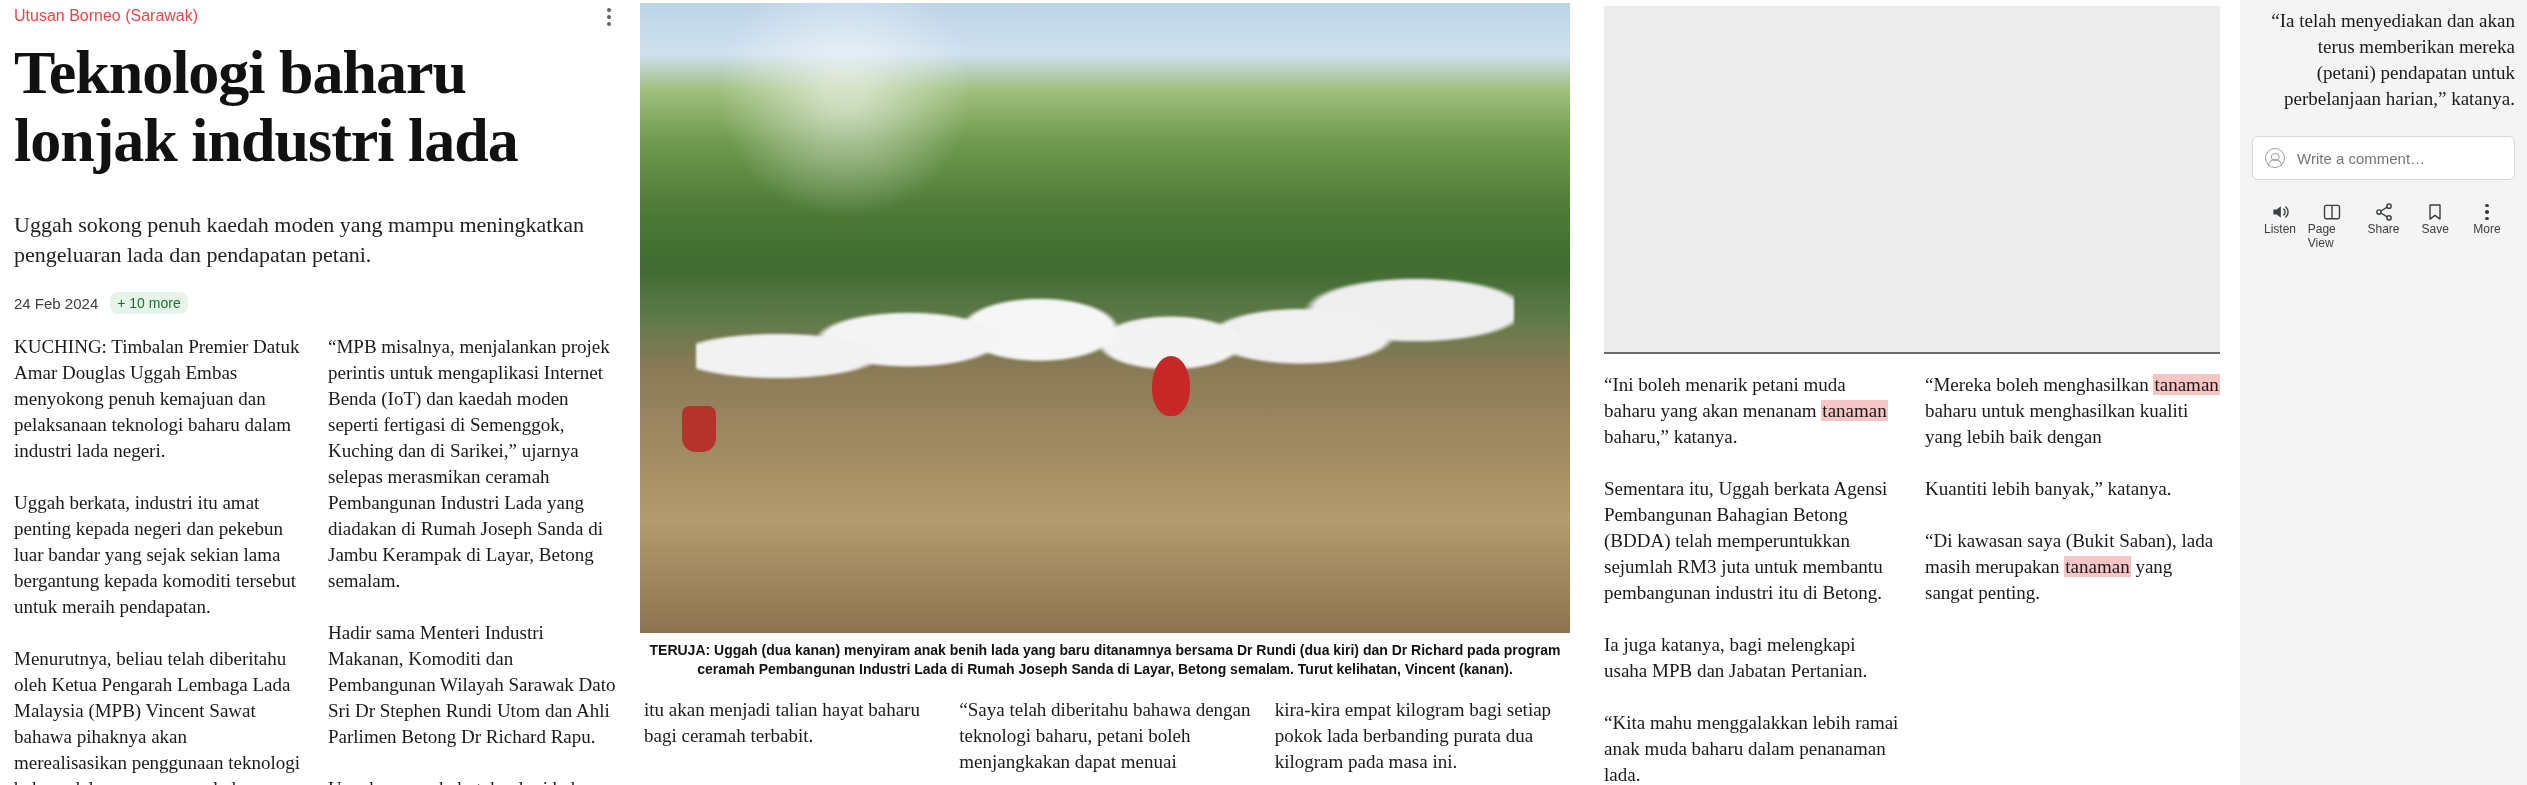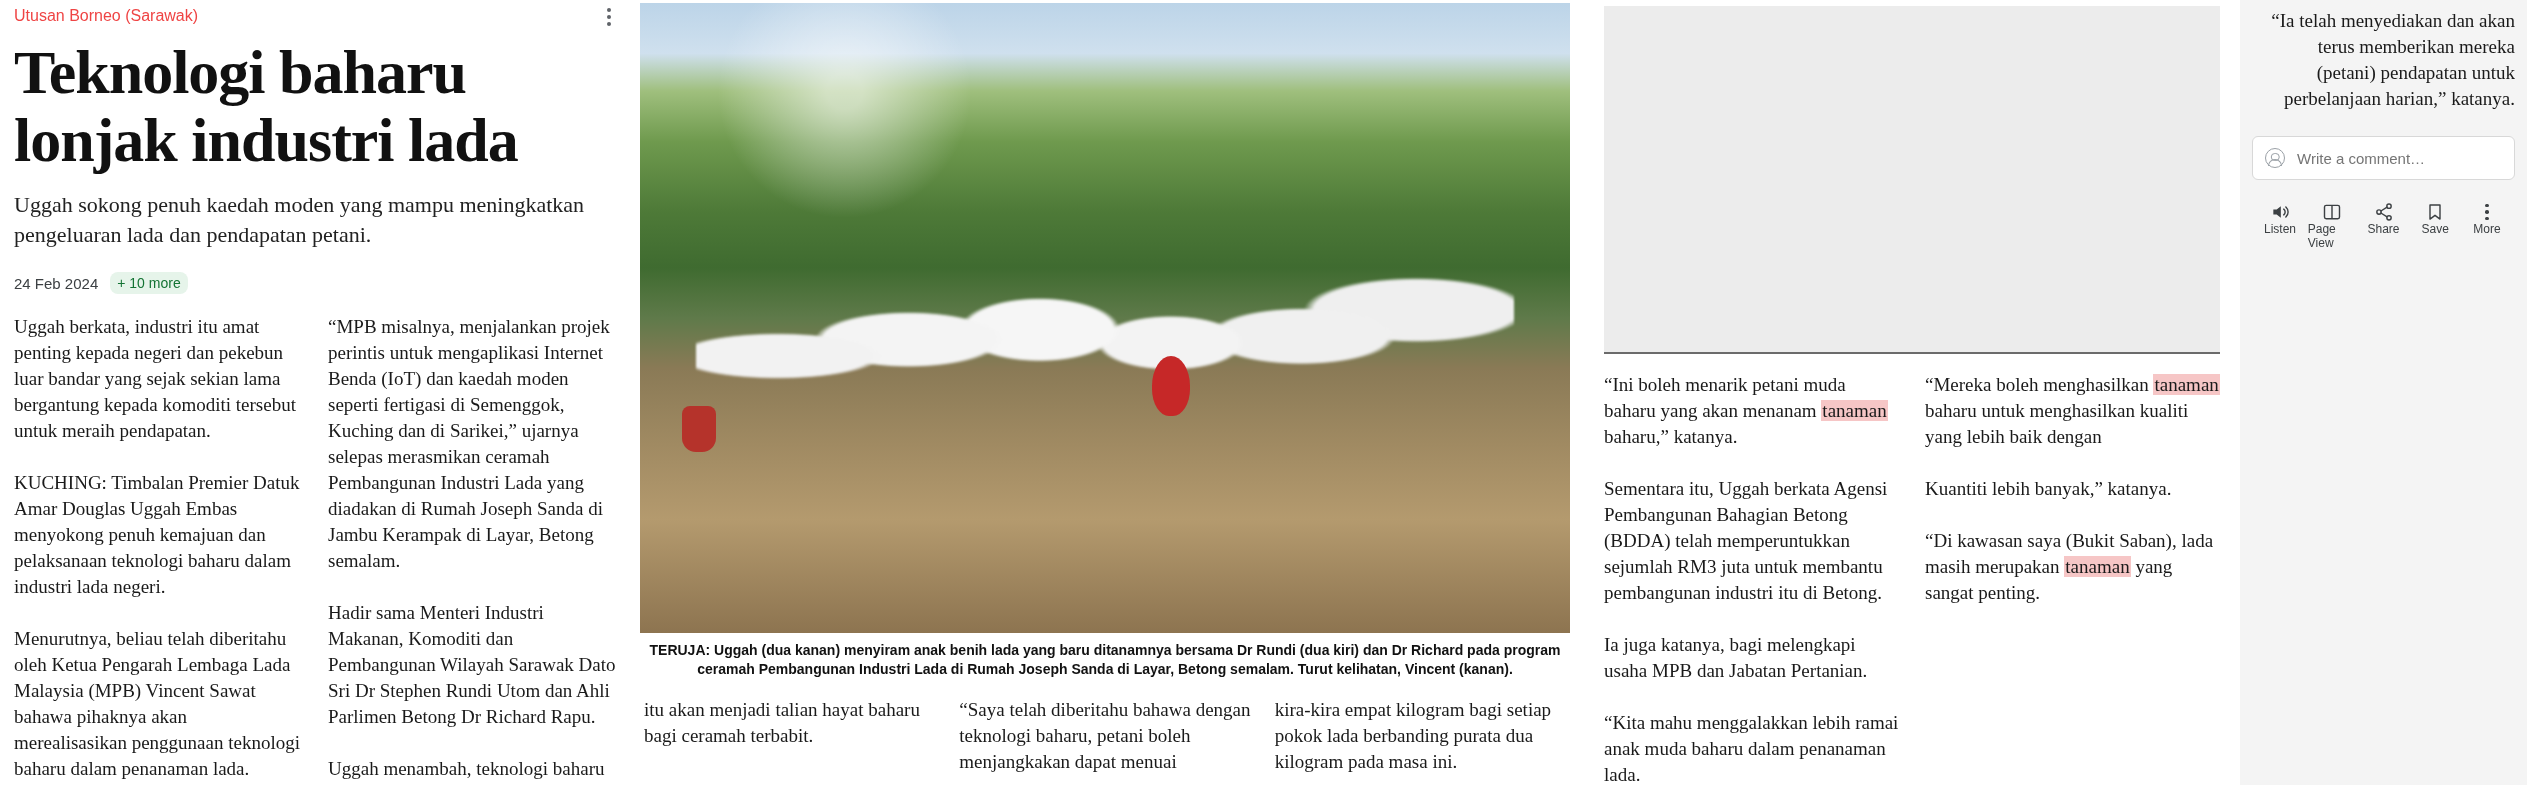--- a/index.html
+++ b/index.html
@@ -45,21 +45,21 @@
   .headline {
     margin: 10px 0 0 0;
     font-family: "Liberation Serif", serif;
     font-weight: bold;
     font-size: 62px;
     line-height: 68px;
     letter-spacing: -1px;
     color: #111111;
   }
   .deck {
-    margin: 16px 0 0 0;
+    margin: 36px 0 0 0;
     font-family: "Liberation Serif", serif;
     font-size: 22px;
     line-height: 30px;
     color: #222222;
   }
   .meta-row {
     margin-top: 22px;
     display: flex;
     align-items: center;
     gap: 12px;
@@ -289,22 +289,22 @@
     <h1 class="headline">Teknologi baharu lonjak industri lada</h1>
     <p class="deck">Uggah sokong penuh kaedah moden yang mampu meningkatkan pengeluaran lada dan pendapatan petani.</p>
 
     <div class="meta-row">
       <span>24 Feb 2024</span>
       <span class="more-chip">+ 10 more</span>
     </div>
 
     <div class="two-col-body">
       <div class="col">
+        <p class="body-p">KUCHING: Timbalan Premier Datuk Amar Douglas Uggah Embas menyokong penuh kemajuan dan pelaksanaan teknologi baharu dalam industri lada negeri.</p>
         <p class="body-p">Uggah berkata, industri itu amat penting kepada negeri dan pekebun luar bandar yang sejak sekian lama bergantung kepada komoditi tersebut untuk meraih pendapatan.</p>
-        <p class="body-p">KUCHING: Timbalan Premier Datuk Amar Douglas Uggah Embas menyokong penuh kemajuan dan pelaksanaan teknologi baharu dalam industri lada negeri.</p>
         <p class="body-p">Menurutnya, beliau telah diberitahu oleh Ketua Pengarah Lembaga Lada Malaysia (MPB) Vincent Sawat bahawa pihaknya akan merealisasikan penggunaan teknologi baharu dalam penanaman lada.</p>
       </div>
       <div class="col">
         <p class="body-p">“MPB misalnya, menjalankan projek perintis untuk mengaplikasi Internet Benda (IoT) dan kaedah moden seperti fertigasi di Semenggok, Kuching dan di Sarikei,” ujarnya selepas merasmikan ceramah Pembangunan Industri Lada yang diadakan di Rumah Joseph Sanda di Jambu Kerampak di Layar, Betong semalam.</p>
         <p class="body-p">Hadir sama Menteri Industri Makanan, Komoditi dan Pembangunan Wilayah Sarawak Dato Sri Dr Stephen Rundi Utom dan Ahli Parlimen Betong Dr Richard Rapu.</p>
         <p class="body-p">Uggah menambah, teknologi baharu</p>
       </div>
     </div>
   </div>
 

